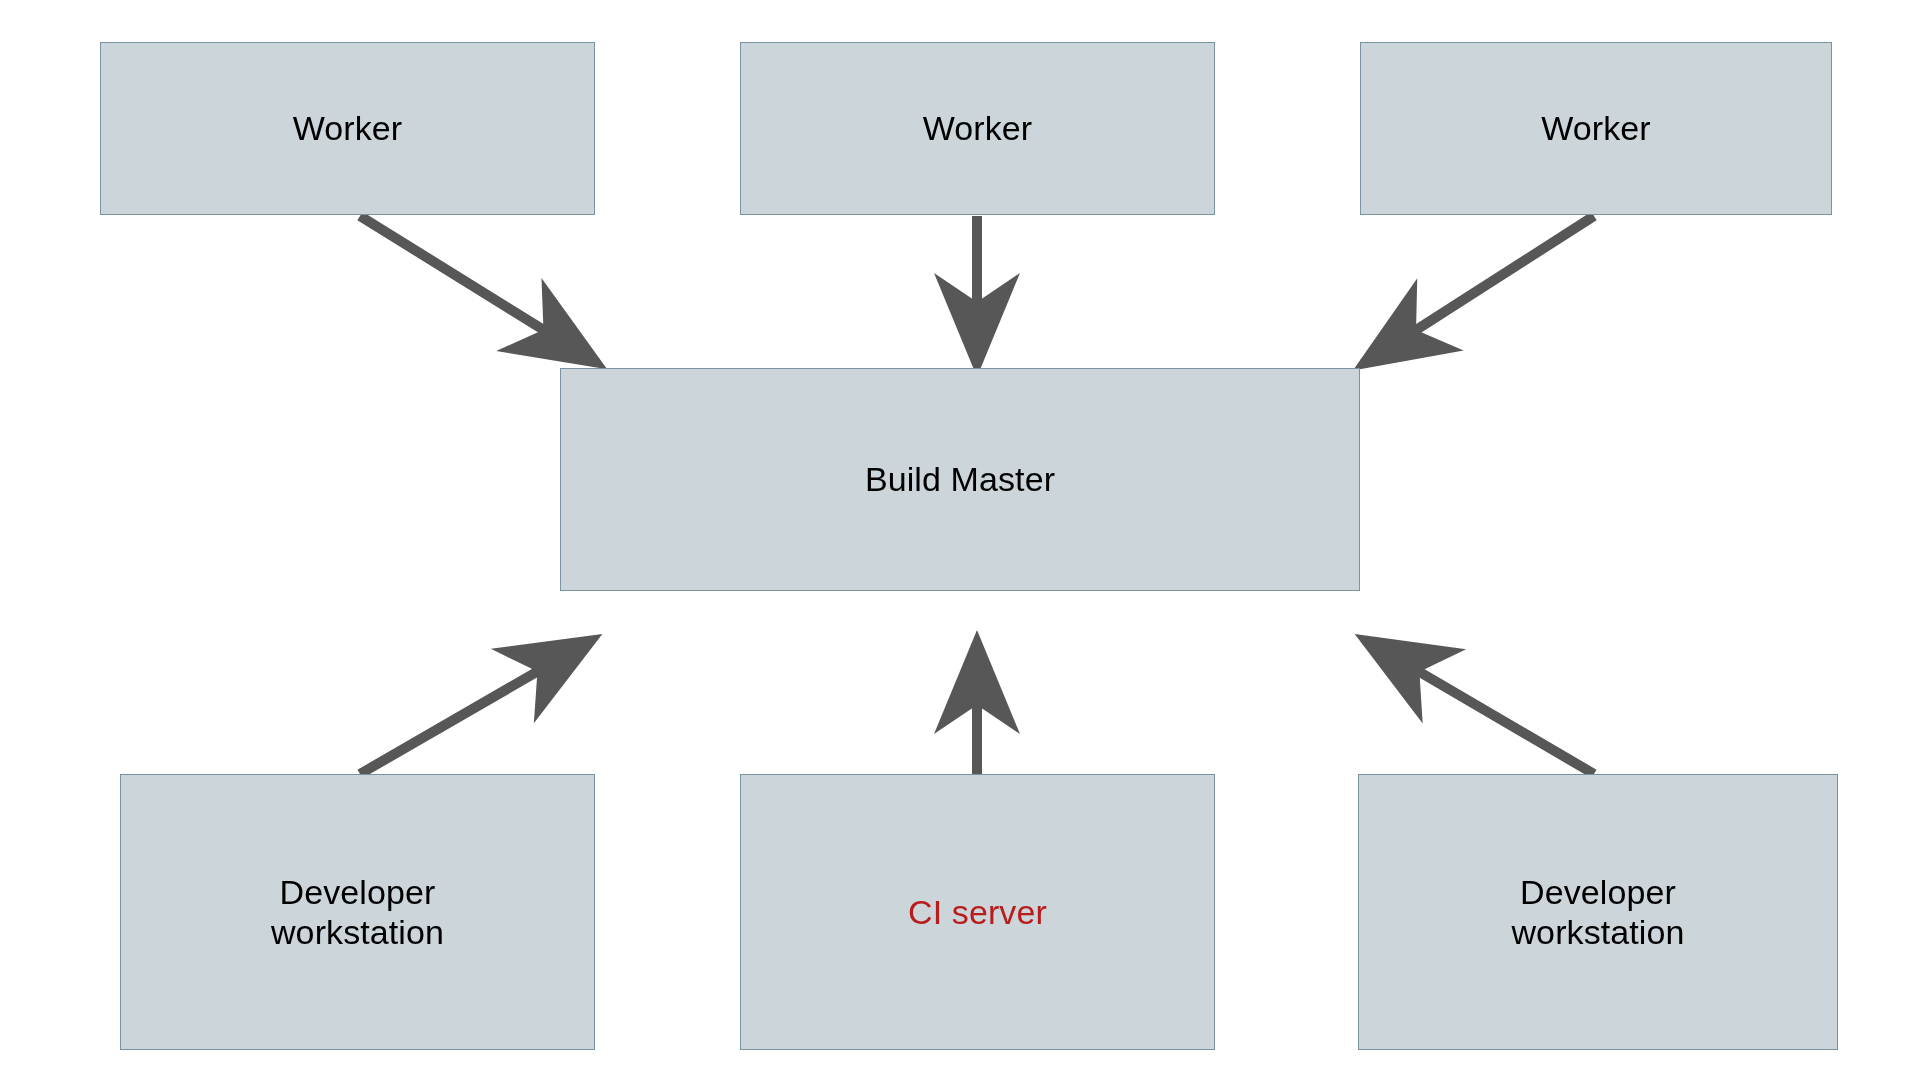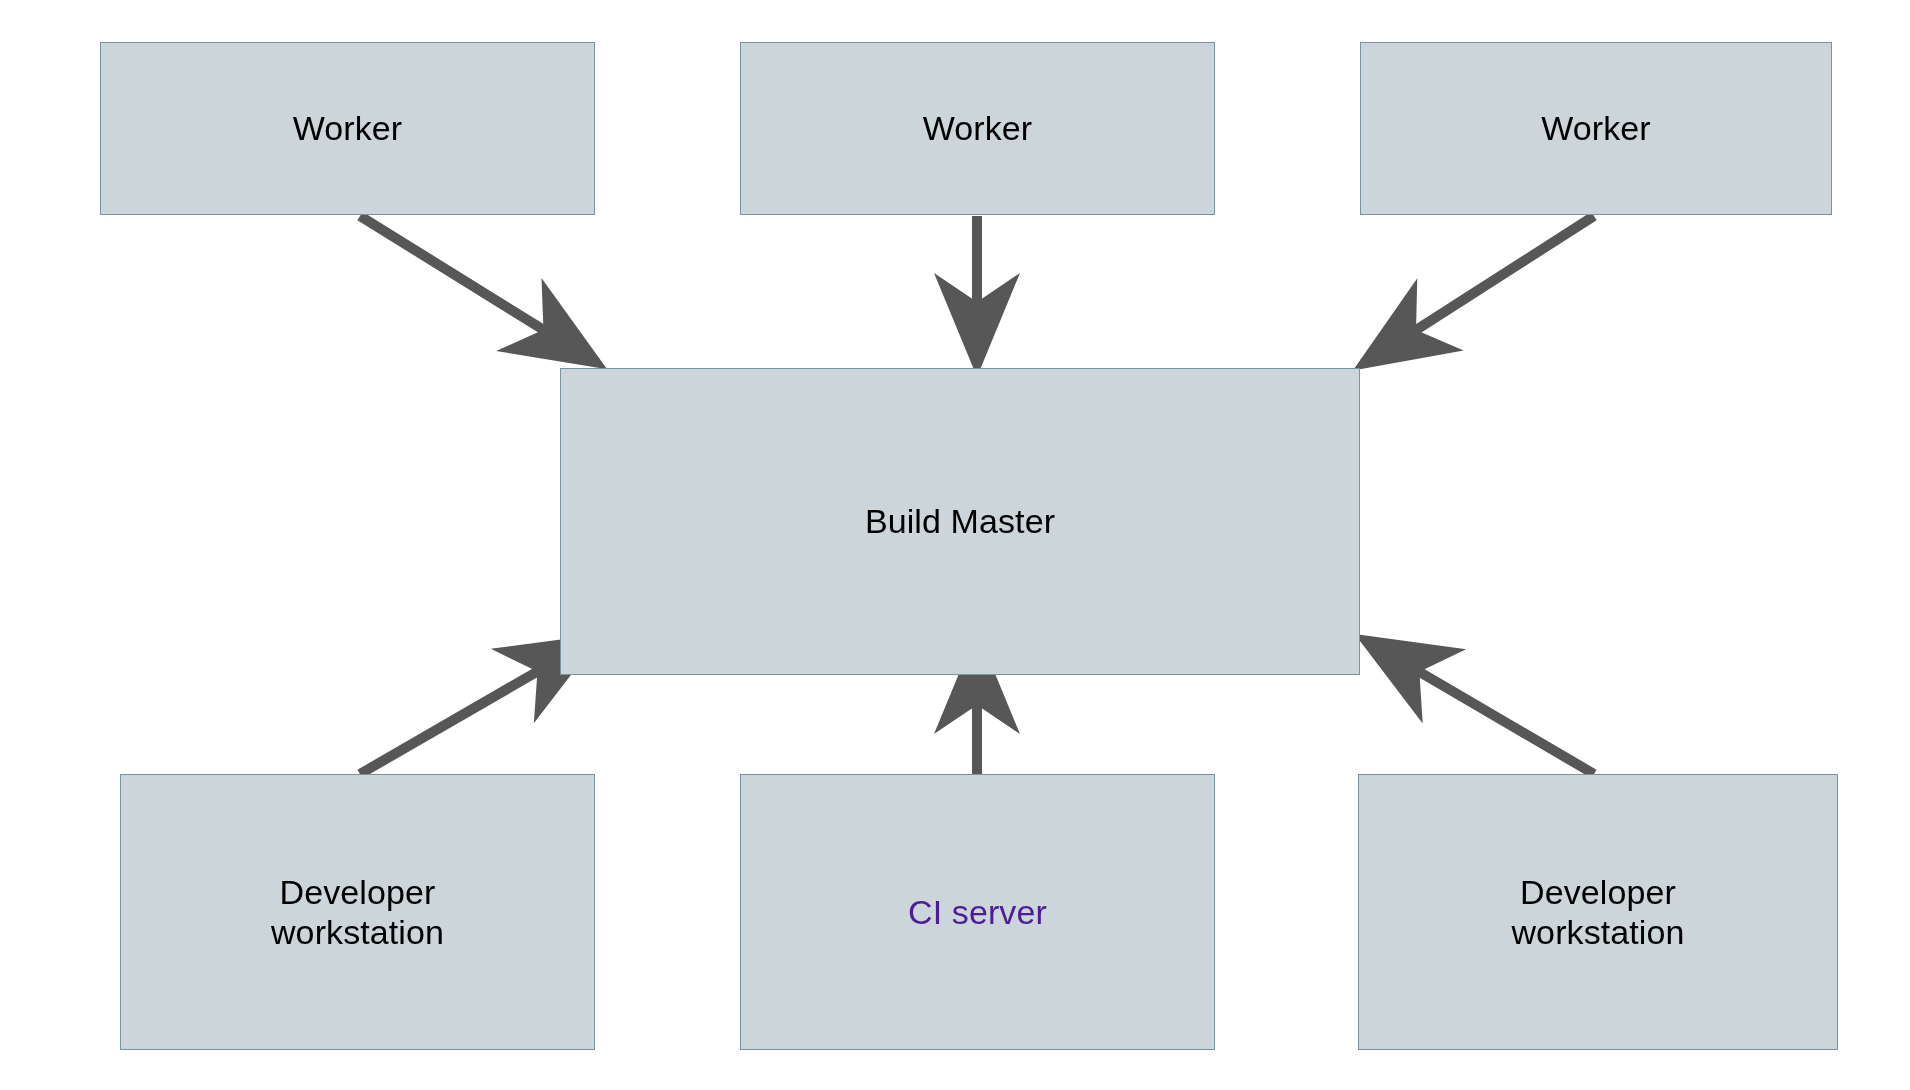--- a/index.html
+++ b/index.html
@@ -75,31 +75,31 @@
   </div>
 
   <div class="node" style="left: 740px; top: 42px; width: 475px; height: 173px; background: rgb(204, 214, 218); border-color: rgb(122, 147, 160);">
     <span class="node-label" style="color: rgb(0, 0, 0);">Worker</span>
   </div>
 
   <div class="node" style="left: 1360px; top: 42px; width: 472px; height: 173px; background: rgb(204, 214, 218); border-color: rgb(122, 147, 160);">
     <span class="node-label" style="color: rgb(0, 0, 0);">Worker</span>
   </div>
 
-  <div class="node" style="left: 560px; top: 368px; width: 800px; height: 307px; background: rgb(204, 214, 218); border-color: rgb(122, 147, 160);">
+  <div class="node" style="left: 560px; top: 368px; width: 800px; height: 223px; background: rgb(204, 214, 218); border-color: rgb(122, 147, 160);">
     <span class="node-label" style="color: rgb(0, 0, 0);">Build Master</span>
   </div>
 
   <div class="node" style="left: 120px; top: 774px; width: 475px; height: 276px; background: rgb(204, 214, 218); border-color: rgb(122, 147, 160);">
     <span class="node-label two-line" style="color: rgb(0, 0, 0);">Developer
 workstation</span>
   </div>
 
   <div class="node" style="left: 740px; top: 774px; width: 475px; height: 276px; background: rgb(204, 214, 218); border-color: rgb(122, 147, 160);">
-    <span class="node-label" style="color: #4c1d95;">CI server</span>
+    <span class="node-label" style="color: #b91c1c;">CI server</span>
   </div>
 
   <div class="node" style="left: 1358px; top: 774px; width: 480px; height: 276px; background: rgb(204, 214, 218); border-color: rgb(122, 147, 160);">
     <span class="node-label two-line" style="color: rgb(0, 0, 0);">Developer
 workstation</span>
   </div>
 
 </div>
 
 </body></html>

